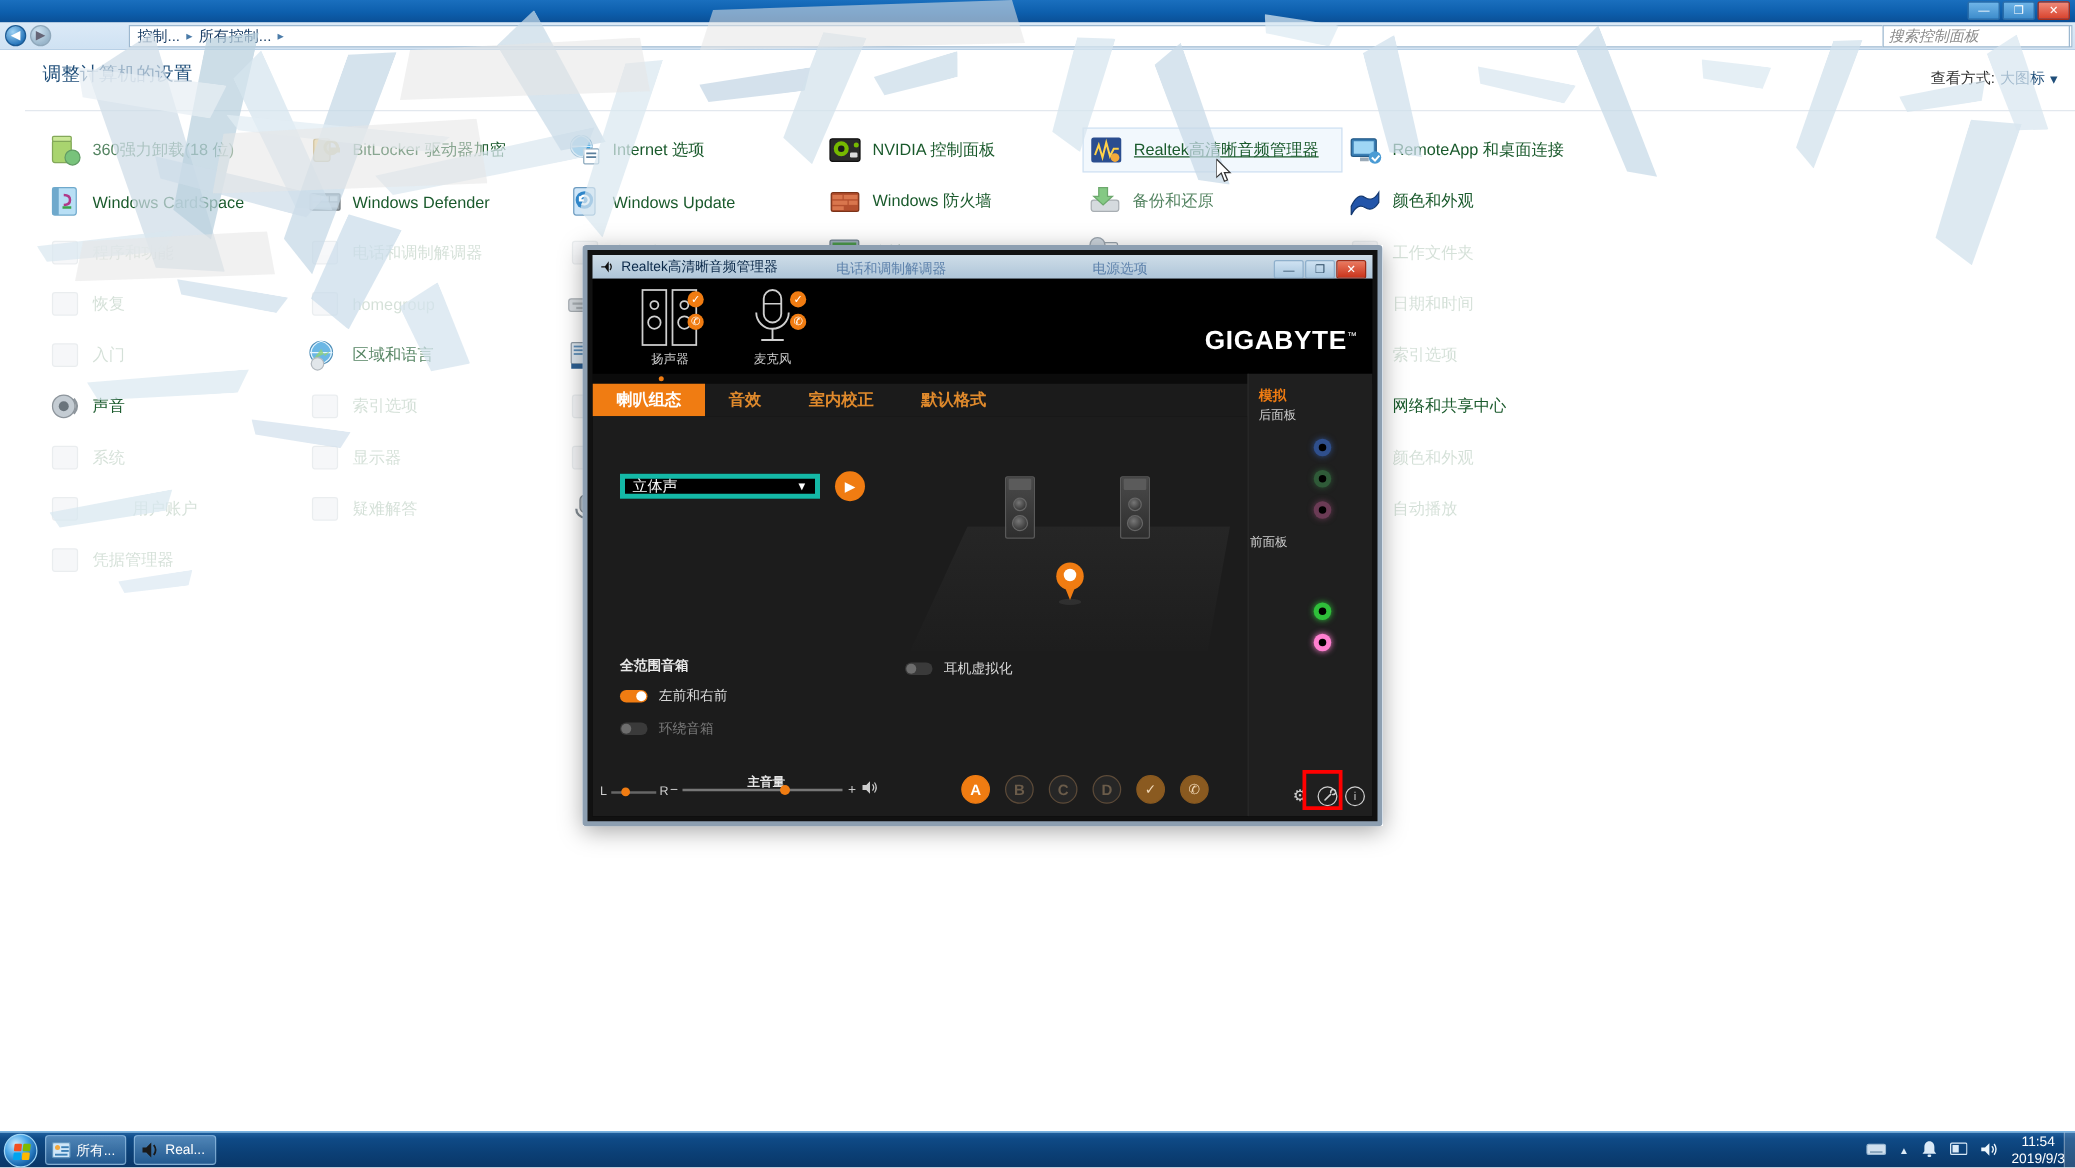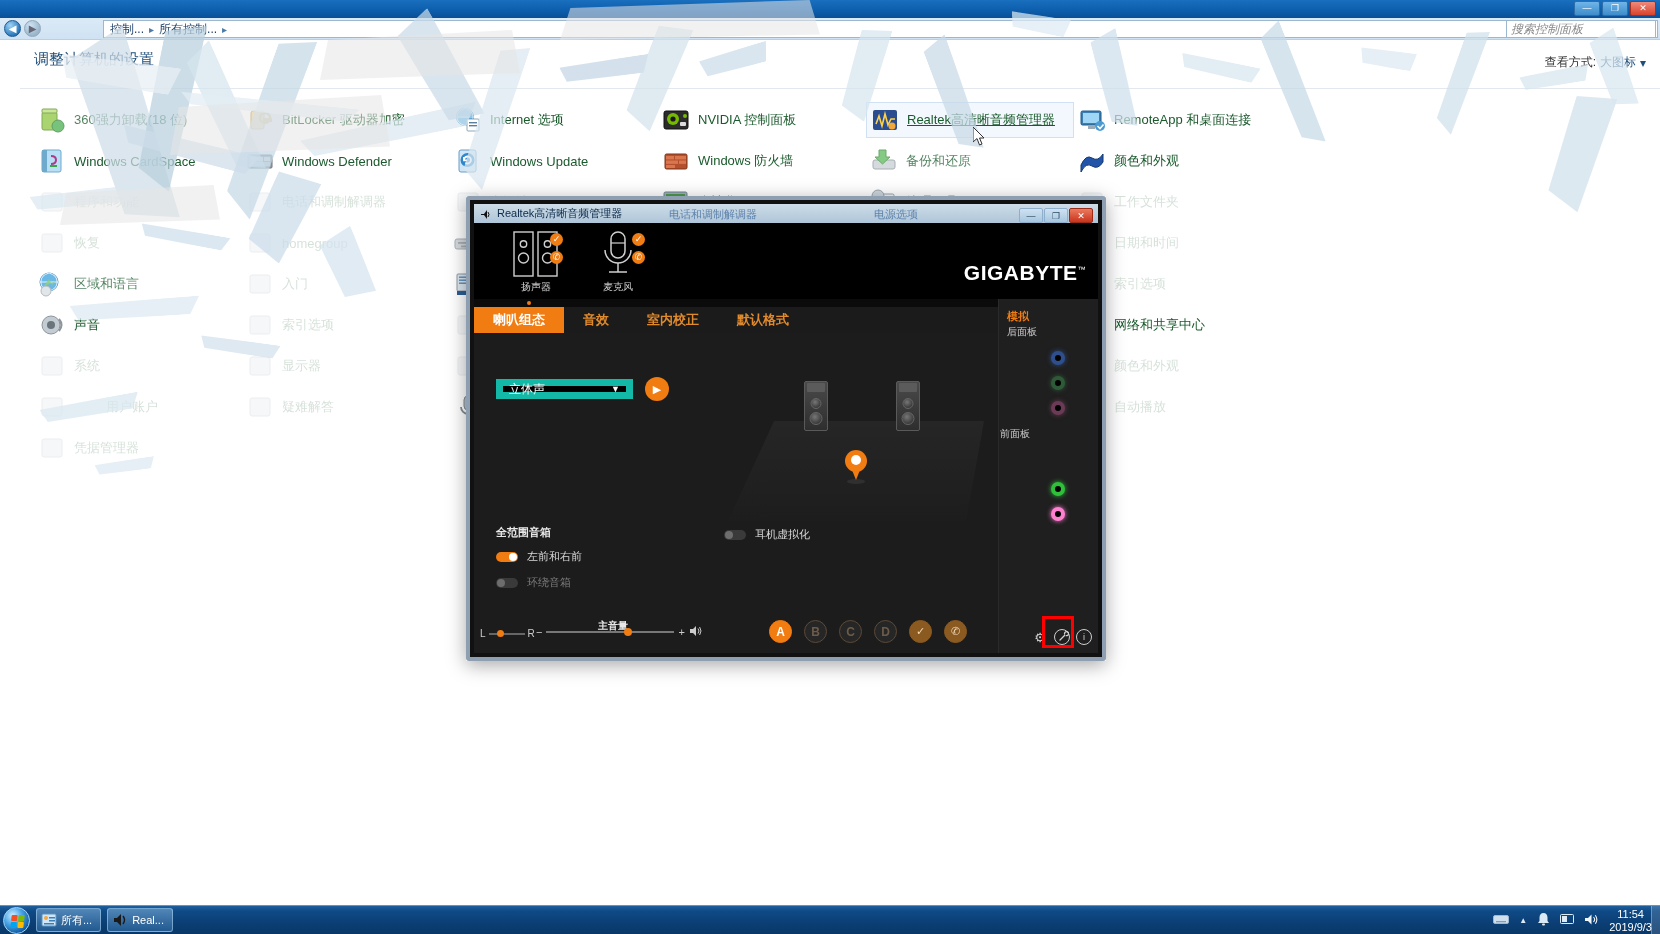--- a/index.html
+++ b/index.html
@@ -164,21 +164,21 @@
   .jack { width:14px; height:14px; border-radius:50%; margin-bottom:11px; position:relative; }
   .jack:after { content:""; position:absolute; left:4px; top:4px; width:6px; height:6px; border-radius:50%; background:#000; }
   .jacks2 { position:absolute; left:52px; top:183px; }
   .side-sub2 { position:absolute; left:1px; top:128px; font-size:10px; color:#cfcfcf; }
 
   .rt-main { position:absolute; left:0; top:110px; right:100px; bottom:0; background:#1c1c1c; }
 
   
   .cfg-row { position:absolute; left:22px; top:44px; display:flex; align-items:center; gap:12px; }
   .cfg-select {
-    width:137px; height:20px; background:#000; border:7px solid #14b8a6;
+    width:160px; height:20px; background:#000; border:4px solid #14b8a6;
     display:flex; align-items:center; justify-content:space-between; padding:0 6px;
     font-size:12px; color:#fff;
   }
   .cfg-select .caret { font-size:9px; }
   .play-btn {
     width:24px; height:24px; border-radius:50%; background:#f07c12; color:#fff;
     display:flex; align-items:center; justify-content:center; font-size:11px;
   }
 
   
@@ -490,34 +490,34 @@
               <rect x="4" y="5" width="20" height="18" rx="2" fill="#cfd8e0" stroke="#90a0ad"></rect>
             </svg></span>
           <span class="lbl">疑难解答</span>
         </div>
         <div class="cp-item" style="opacity: 0.18;">
           <span class="cp-ico"><svg width="28" height="28" viewBox="0 0 28 28">
               <rect x="4" y="5" width="20" height="18" rx="2" fill="#cfd8e0" stroke="#90a0ad"></rect>
             </svg></span>
           <span class="lbl">日期和时间</span>
         </div>
+        <div class="cp-item" style="opacity: 0.18;">
+          <span class="cp-ico"><svg width="28" height="28" viewBox="0 0 28 28">
+              <rect x="4" y="5" width="20" height="18" rx="2" fill="#cfd8e0" stroke="#90a0ad"></rect>
+            </svg></span>
+          <span class="lbl">入门</span>
+        </div>
         <div class="cp-item" style="opacity: 0.75;">
           <span class="cp-ico"><svg width="28" height="28" viewBox="0 0 28 28">
               <circle cx="11" cy="12" r="9" fill="#3aa0dd" stroke="#1b6da3"></circle>
               <path d="M2 12 h18 M11 3 a12 9.5 0 0 1 0 18 a12 9.5 0 0 1 0 -18" fill="none" stroke="#ddf2ff"></path>
               <path d="M5 17 l6 -8 l3 6 l4 -4" fill="#6cc24a" opacity=".8"></path>
               <circle cx="8" cy="21" r="5" fill="#d8dee3" stroke="#98a2aa"></circle>
             </svg></span>
           <span class="lbl">区域和语言</span>
-        </div>
-        <div class="cp-item" style="opacity: 0.18;">
-          <span class="cp-ico"><svg width="28" height="28" viewBox="0 0 28 28">
-              <rect x="4" y="5" width="20" height="18" rx="2" fill="#cfd8e0" stroke="#90a0ad"></rect>
-            </svg></span>
-          <span class="lbl">入门</span>
         </div>
         <div class="cp-item">
           <span class="cp-ico"><svg width="28" height="28" viewBox="0 0 28 28">
               <rect x="3" y="4" width="13" height="17" rx="1" fill="#dde6ee" stroke="#8e9aa5"></rect>
               <rect x="5" y="6.5" width="9" height="1.4" fill="#5b8cb8"></rect>
               <rect x="5" y="9.5" width="9" height="1.4" fill="#5b8cb8"></rect>
               <rect x="5" y="12.5" width="9" height="1.4" fill="#5b8cb8"></rect>
               <rect x="17" y="4" width="7" height="17" fill="#6b757d"></rect>
               <rect x="3" y="21" width="21" height="4" fill="#2c5f93"></rect>
             </svg></span>

